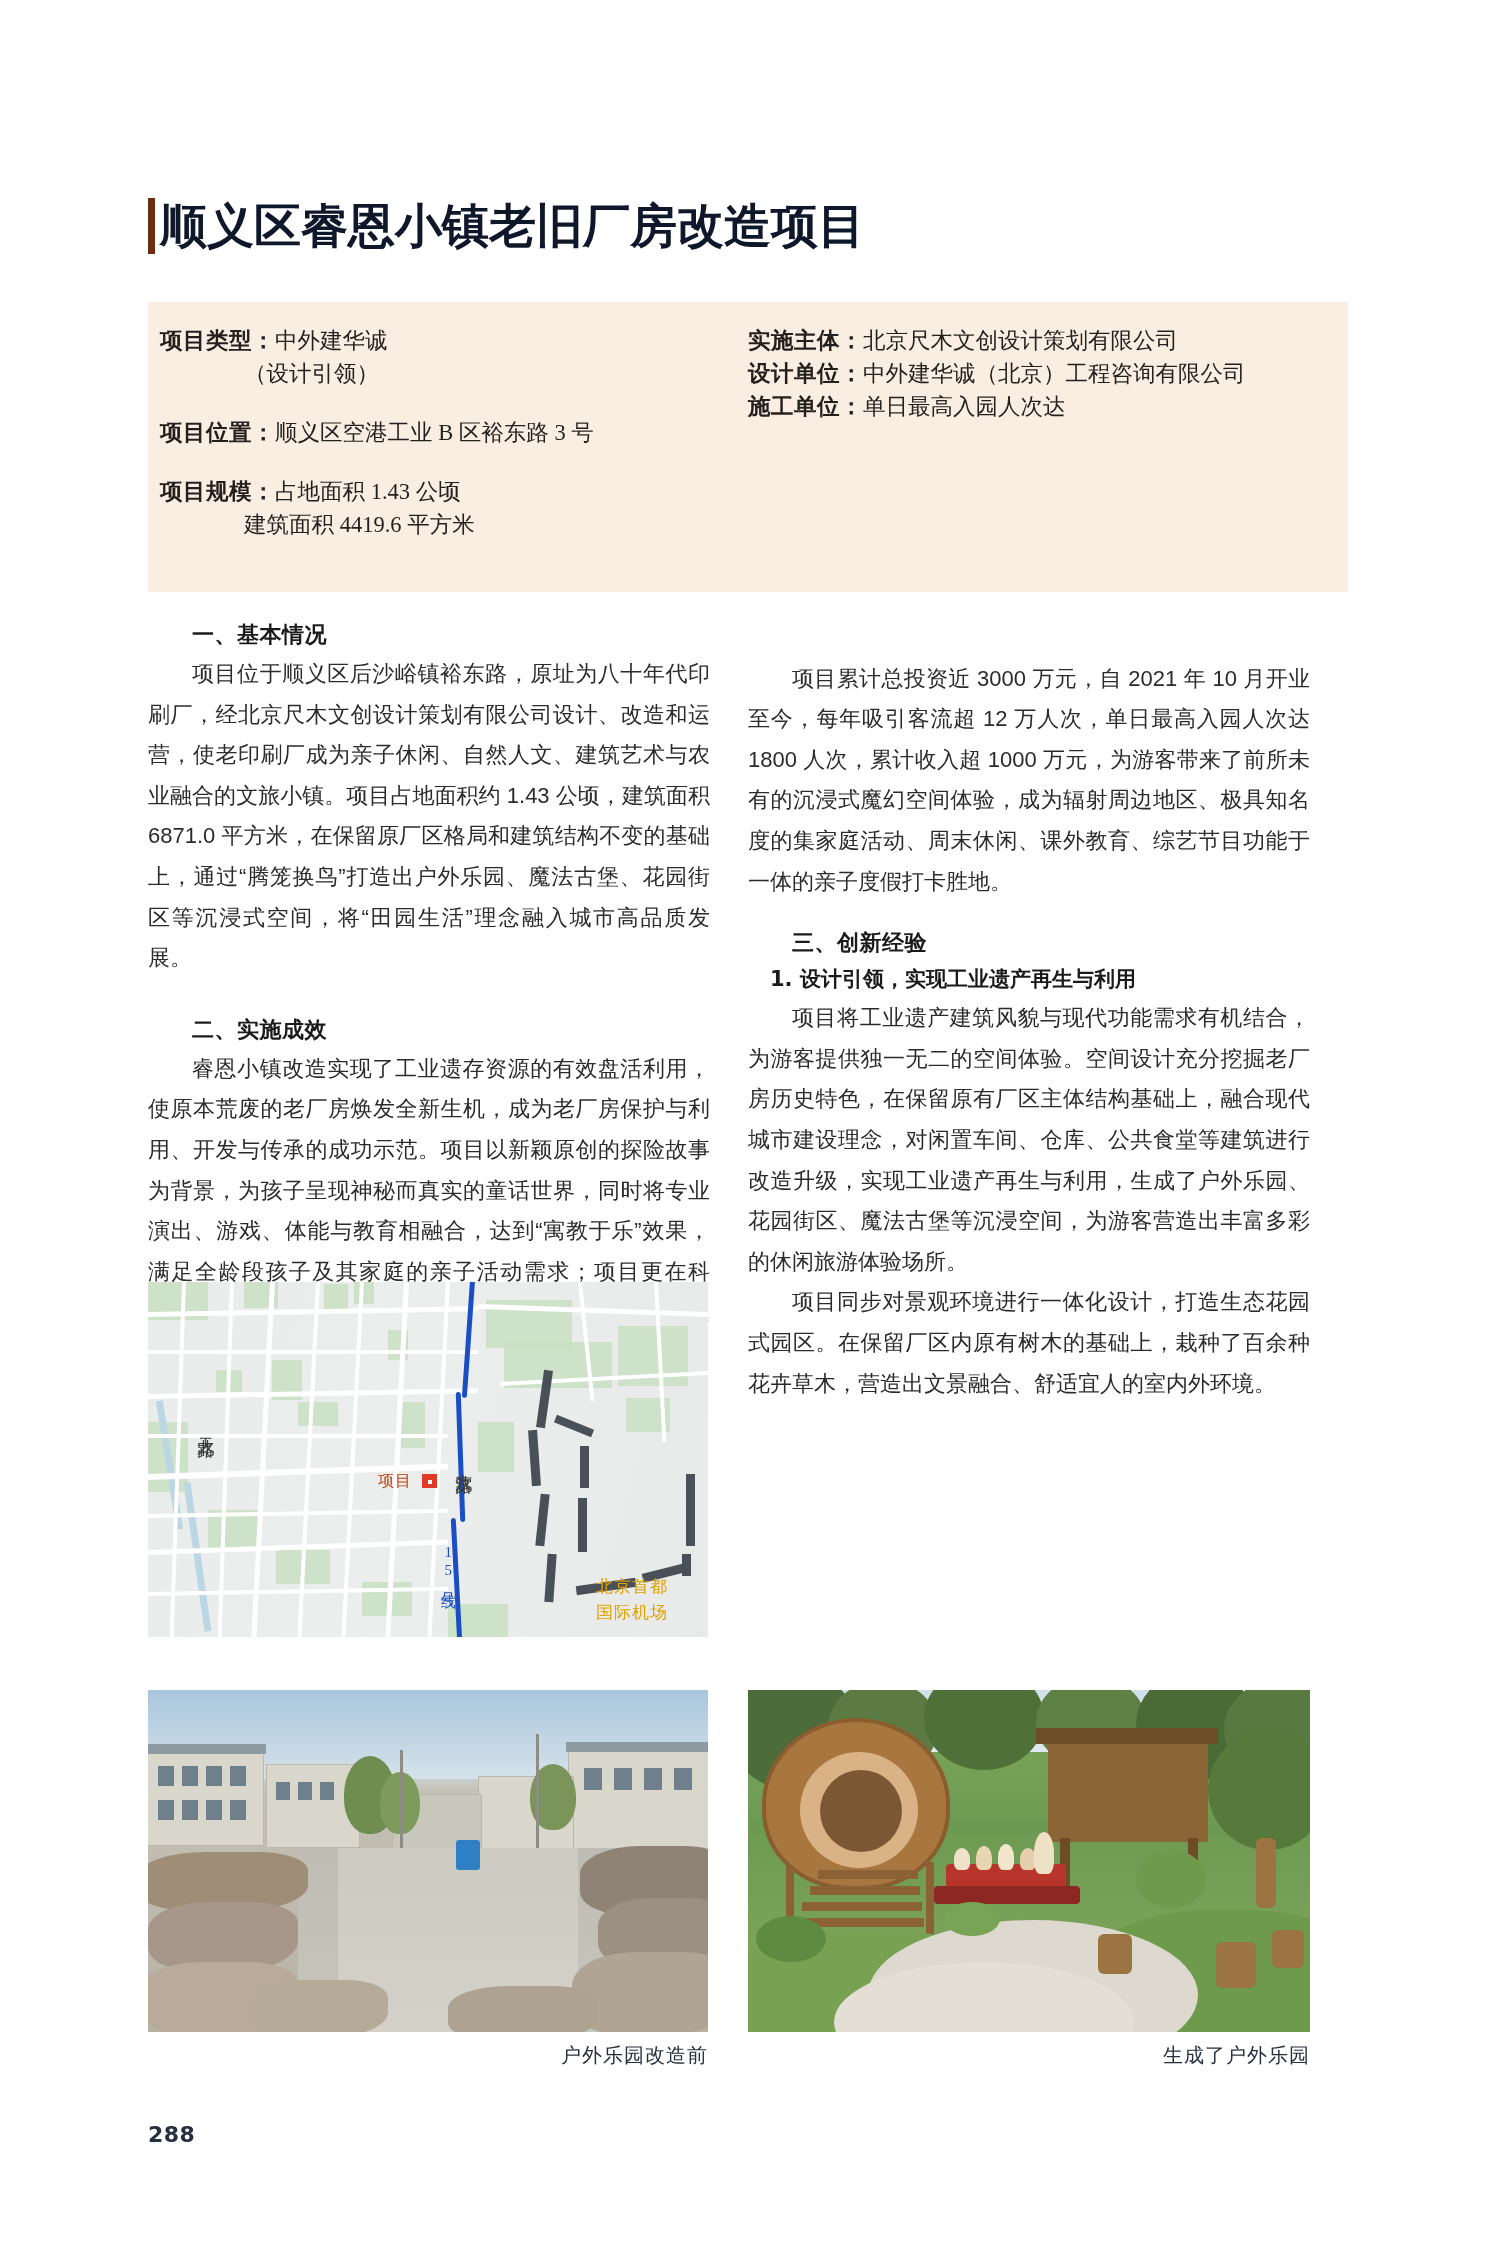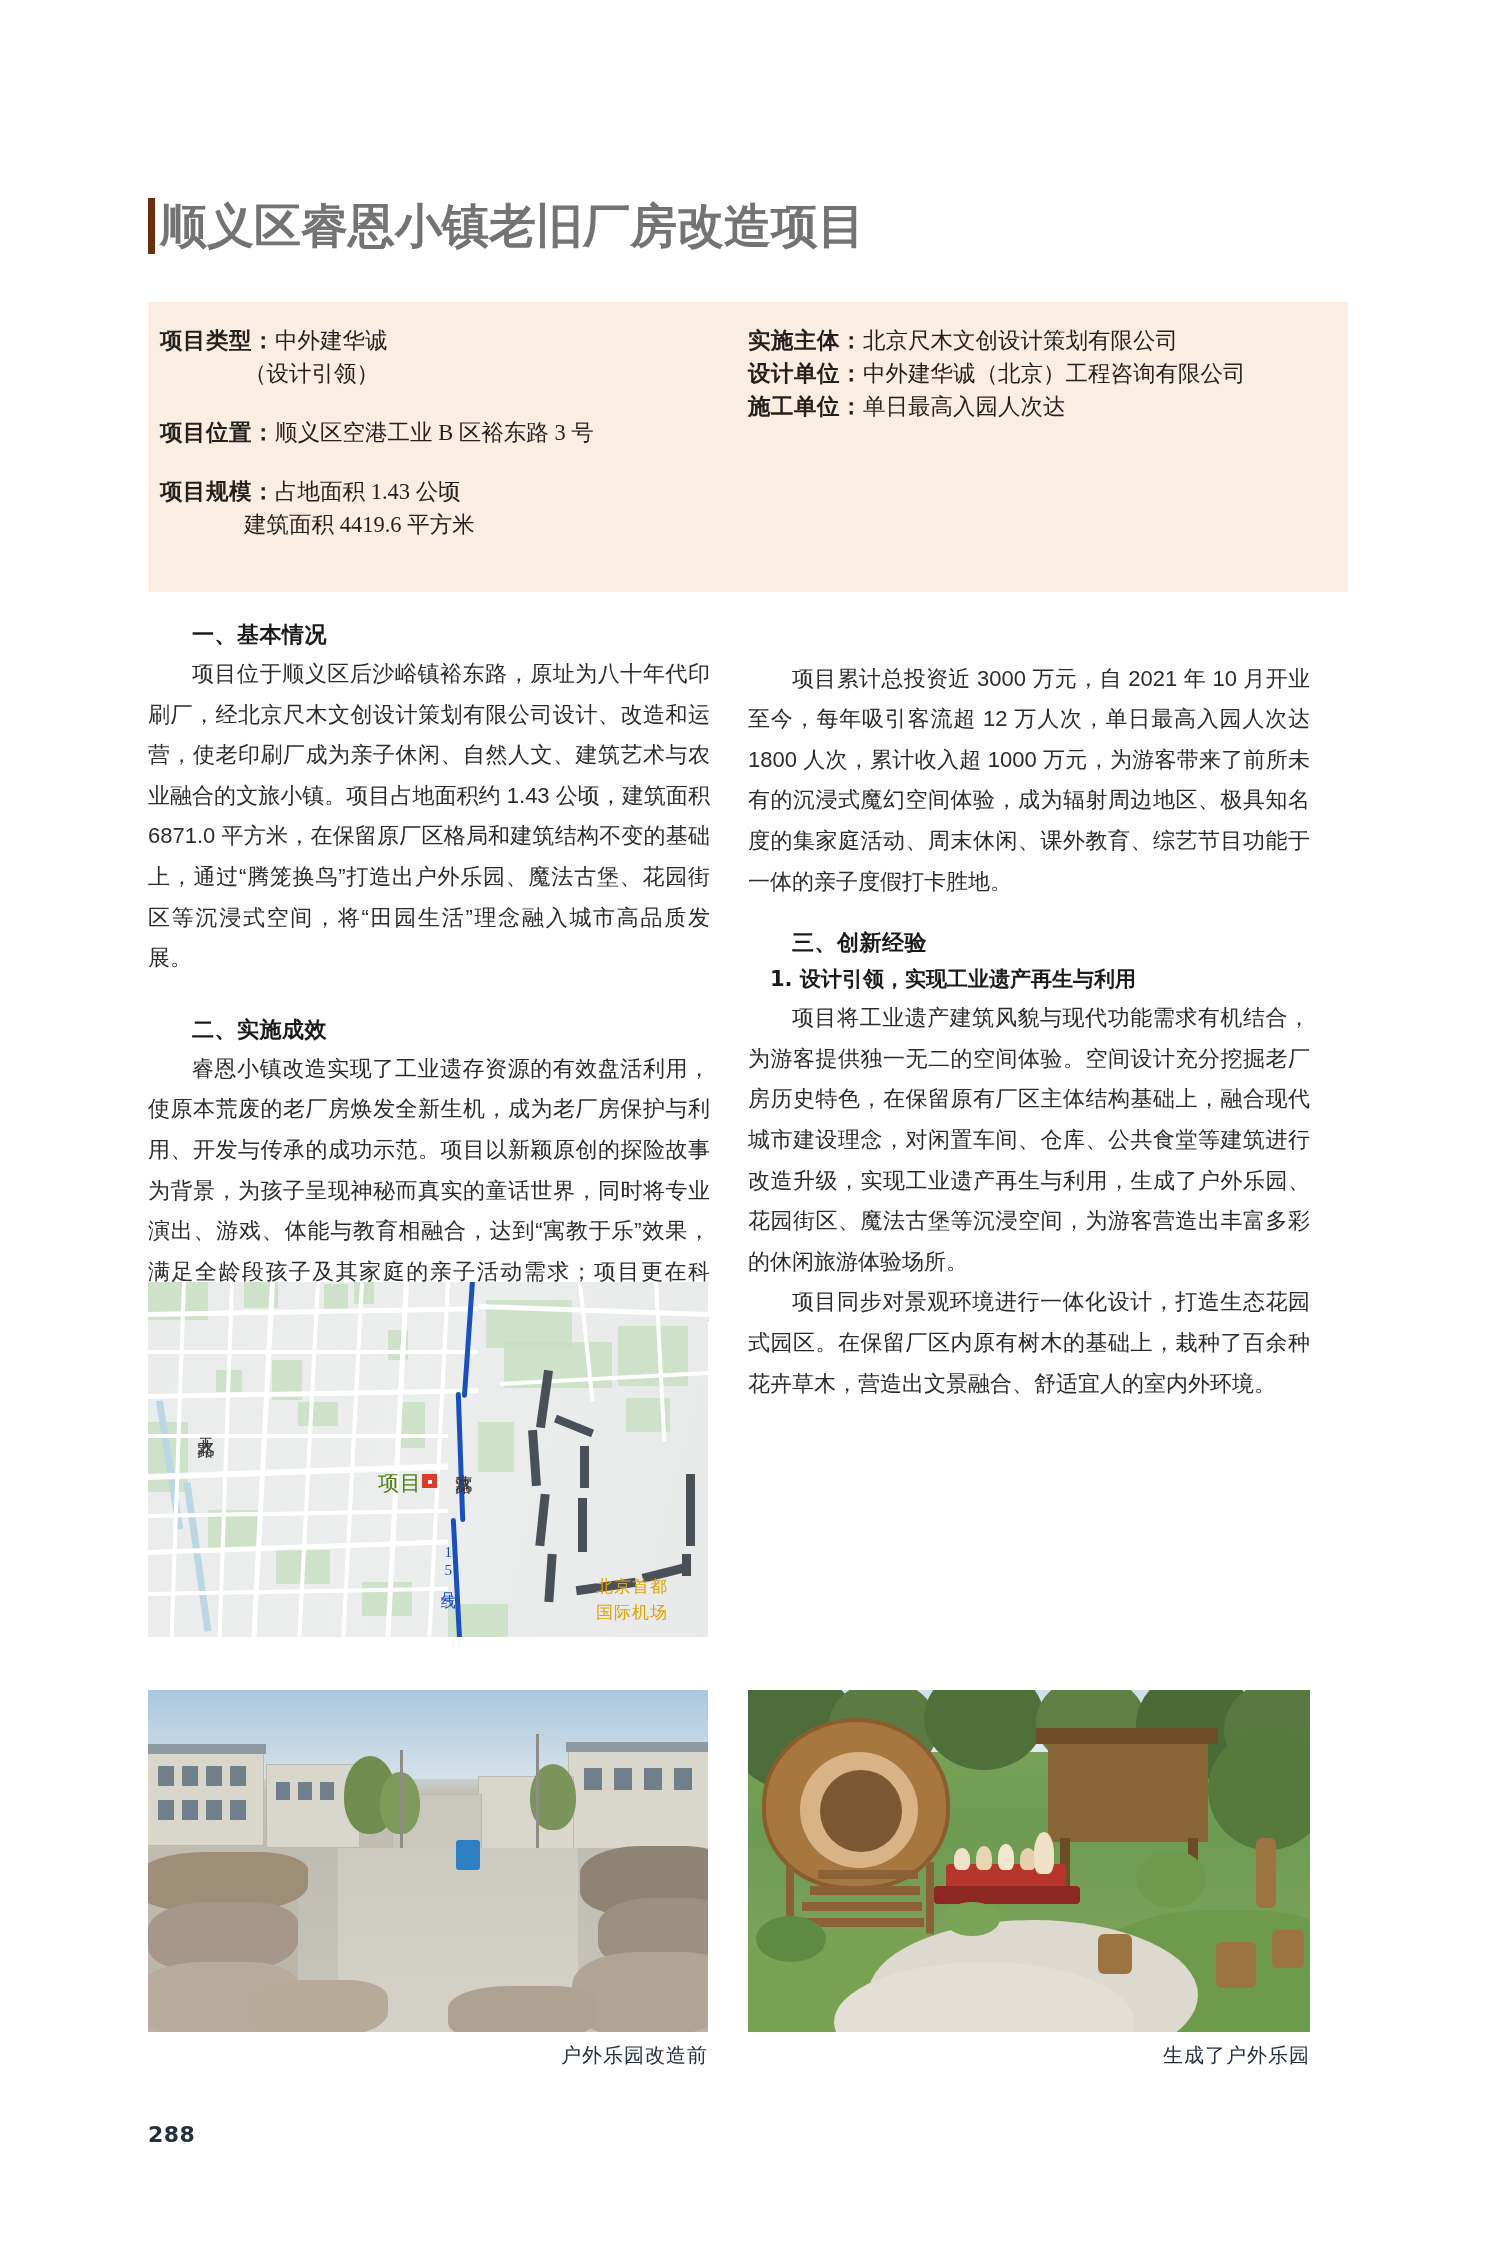--- a/index.html
+++ b/index.html
@@ -36,21 +36,21 @@
     width: 7px;
     height: 56px;
     background: #6d2d10;
     margin-right: 5px;
     flex: none;
   }
   .page-title {
     font-family: "Liberation Serif", "DejaVu Serif", serif;
     font-size: 47px;
     font-weight: bold;
-    color: #737373;
+    color: #0f172a;
     letter-spacing: 0px;
     line-height: 1;
     white-space: nowrap;
   }
 
   
   .info-box {
     position: absolute;
     left: 148px;
     top: 302px;
@@ -187,22 +187,22 @@
     font-size: 17px;
     color: #3b3b3b;
     letter-spacing: 2px;
     line-height: 1.08;
   }
   .mlabel.vert {
     writing-mode: vertical-rl;
     text-orientation: upright;
   }
   .mlabel.proj {
-    color: #4d7c0f;
-    font-size: 21px;
+    color: #c2410c;
+    font-size: 16px;
     letter-spacing: 1px;
   }
   .mlabel.airport {
     color: #e0a200;
     font-size: 17px;
     text-align: center;
     letter-spacing: 1px;
   }
   .proj-marker {
     position: absolute;

